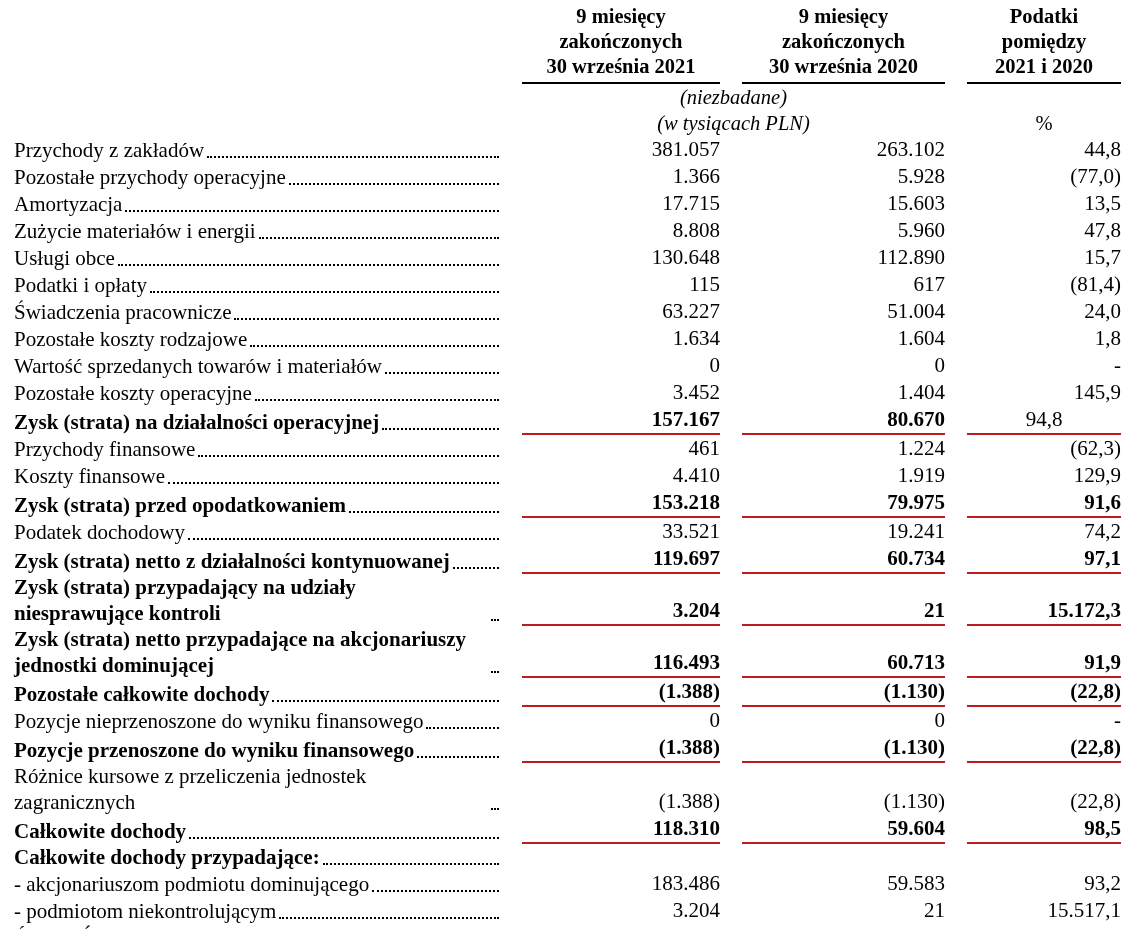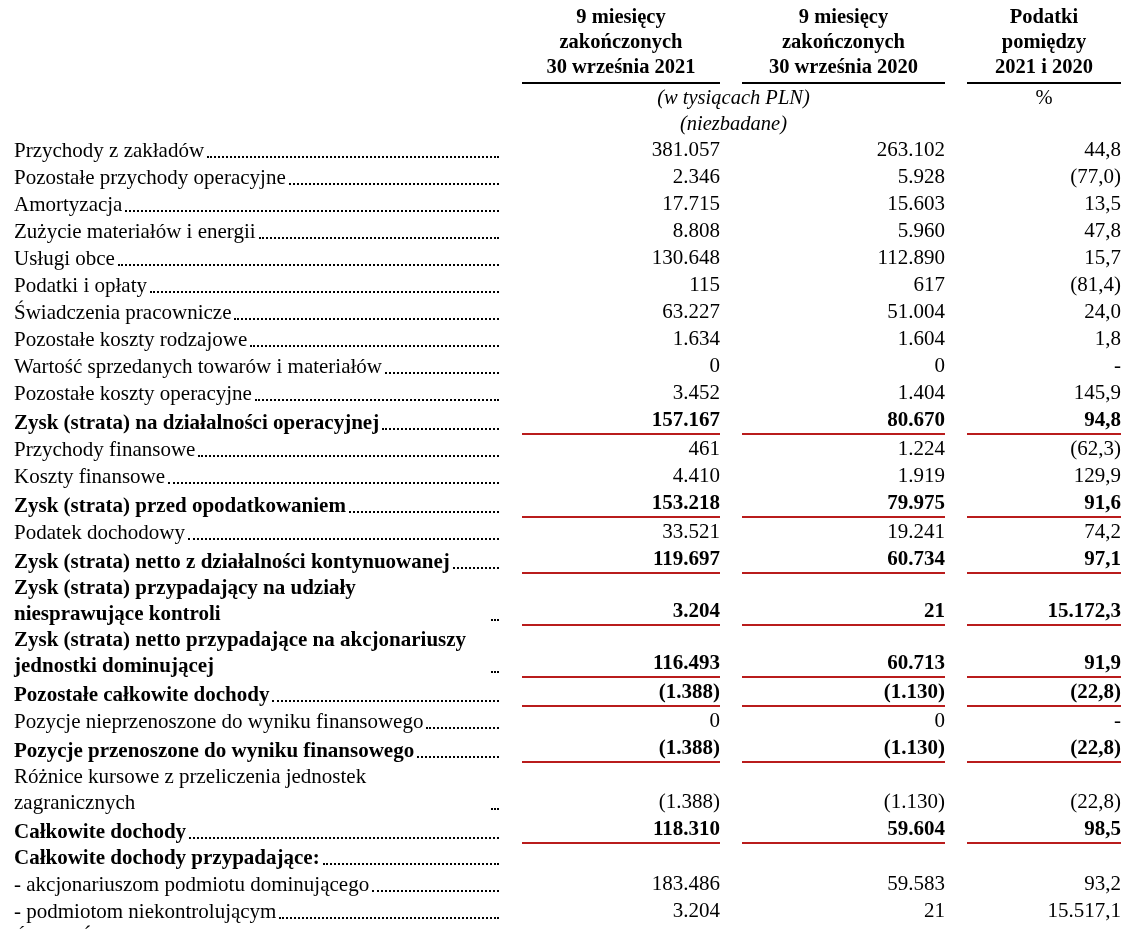--- a/index.html
+++ b/index.html
@@ -34,21 +34,21 @@
   .label-text { flex:0 1 auto; }
   .dots {
     flex:1 1 8px; min-width:8px; align-self:flex-end;
     border-bottom:2px dotted #000; margin:0 1px 5px 3px;
   }
   .num { text-align:right; padding-bottom:1px; }
   .row.rule .num { border-bottom:2px solid #b91c1c; }
   .row.bold .label-text,
   .row.bold .num { font-weight:bold; }
   .row.bold .dots { border-bottom-width:2.5px; }
-  .row.change-plain .v3 { font-weight:bold; }
+  .row.change-plain .v3 { font-weight:normal;text-align:center; }
   
   .source {
     font-style:italic; font-size:20px; line-height:25px; margin-top:1px;
   }
 </style>
 </head>
 <body>
 
 <div class="page">
 
@@ -64,45 +64,45 @@
       <div>30 września 2020</div>
     </div>
     <div class="hcell hc3">
       <div>Podatki</div>
       <div>pomiędzy</div>
       <div>2021 i 2020</div>
     </div>
   </div>
 
   <div class="grid">
+    <div class="subnote">(niezbadane)</div>
+  </div>
+  <div class="grid">
     <div class="subnote">(w tysiącach PLN)</div>
     <div class="pct">%</div>
-  </div>
-  <div class="grid">
-    <div class="subnote">(niezbadane)</div>
   </div>
 
   <div id="table-body">
   <div class="grid row">
     <div class="cell label">
       <span class="label-text">Przychody z zakładów</span>
       <span class="dots"></span>
     </div>
     <div class="cell num v1">381.057</div>
     <div class="cell num v2">263.102</div>
     <div class="cell num v3">44,8</div>
   </div>
 
 
   <div class="grid row">
     <div class="cell label">
       <span class="label-text">Pozostałe przychody operacyjne</span>
       <span class="dots"></span>
     </div>
-    <div class="cell num v1">2.346</div>
+    <div class="cell num v1">1.366</div>
     <div class="cell num v2">5.928</div>
     <div class="cell num v3">(77,0)</div>
   </div>
 
   <div class="grid row">
     <div class="cell label">
       <span class="label-text">Amortyzacja</span>
       <span class="dots"></span>
     </div>
     <div class="cell num v1">17.715</div>

